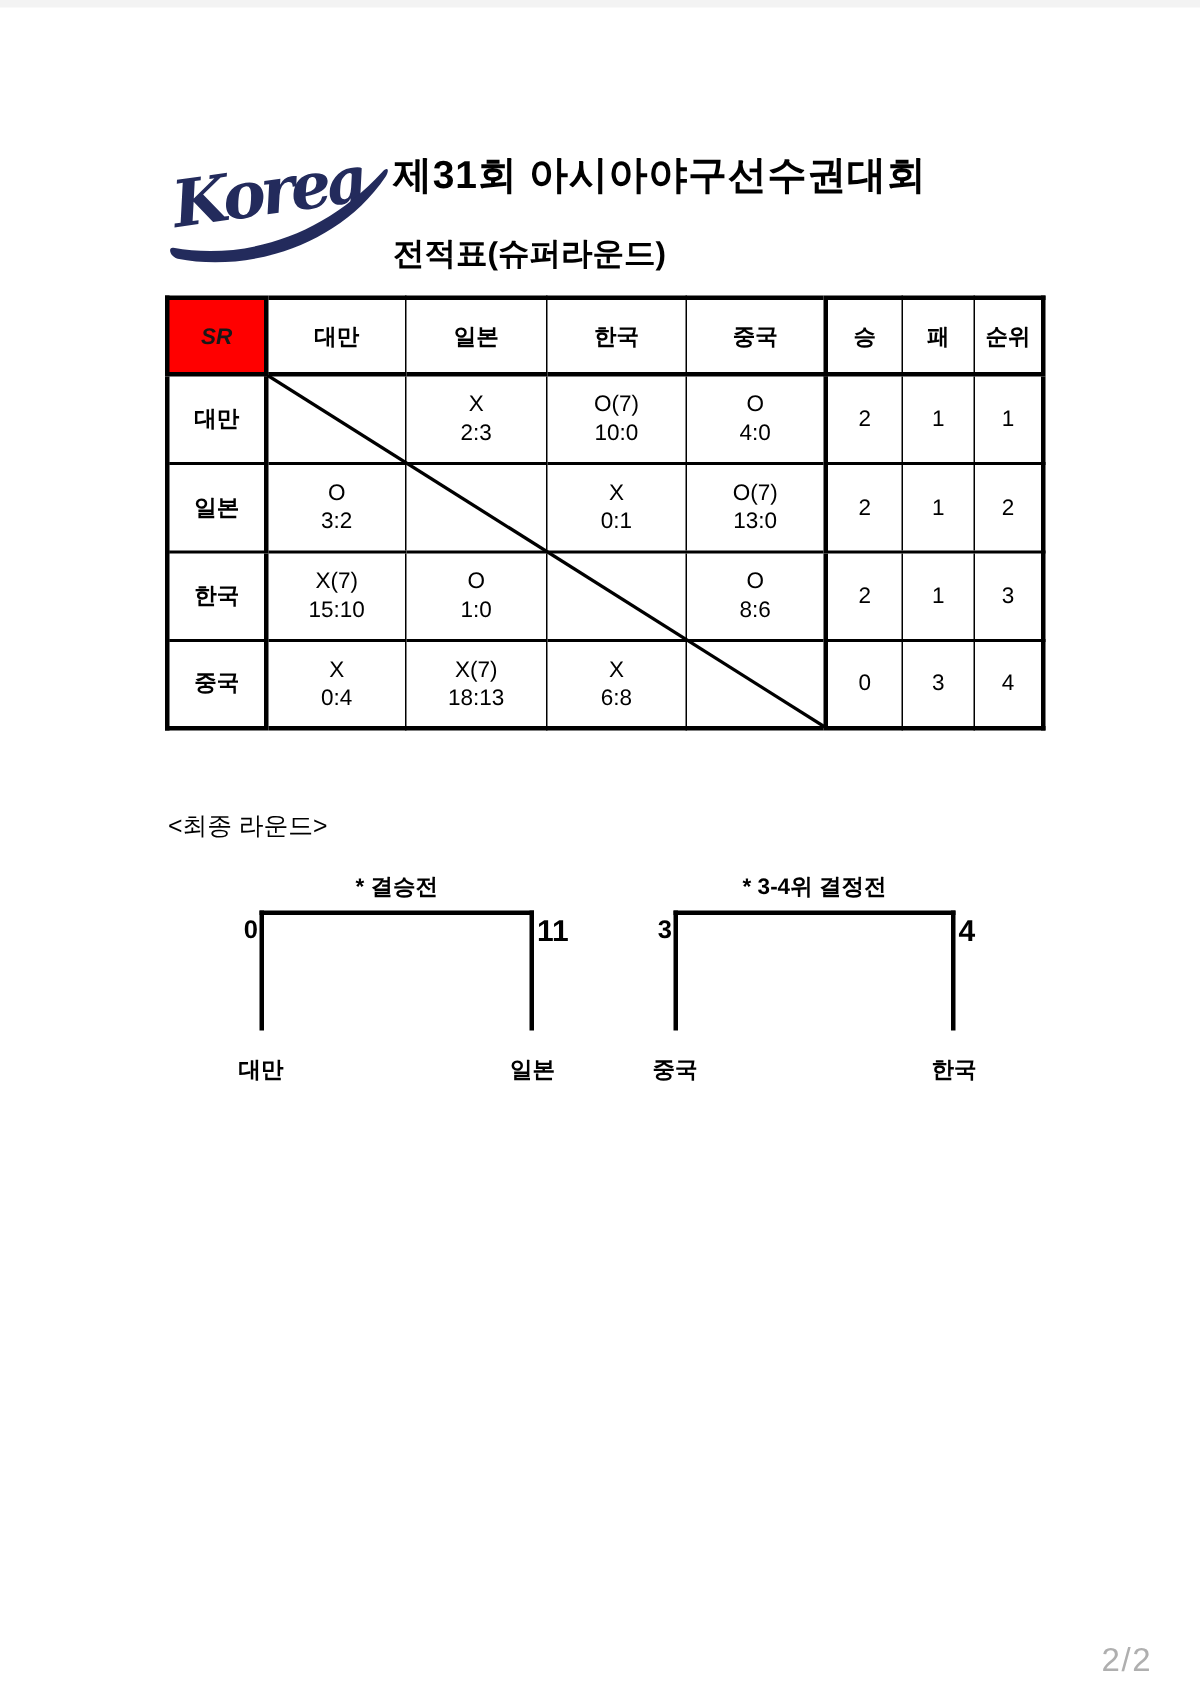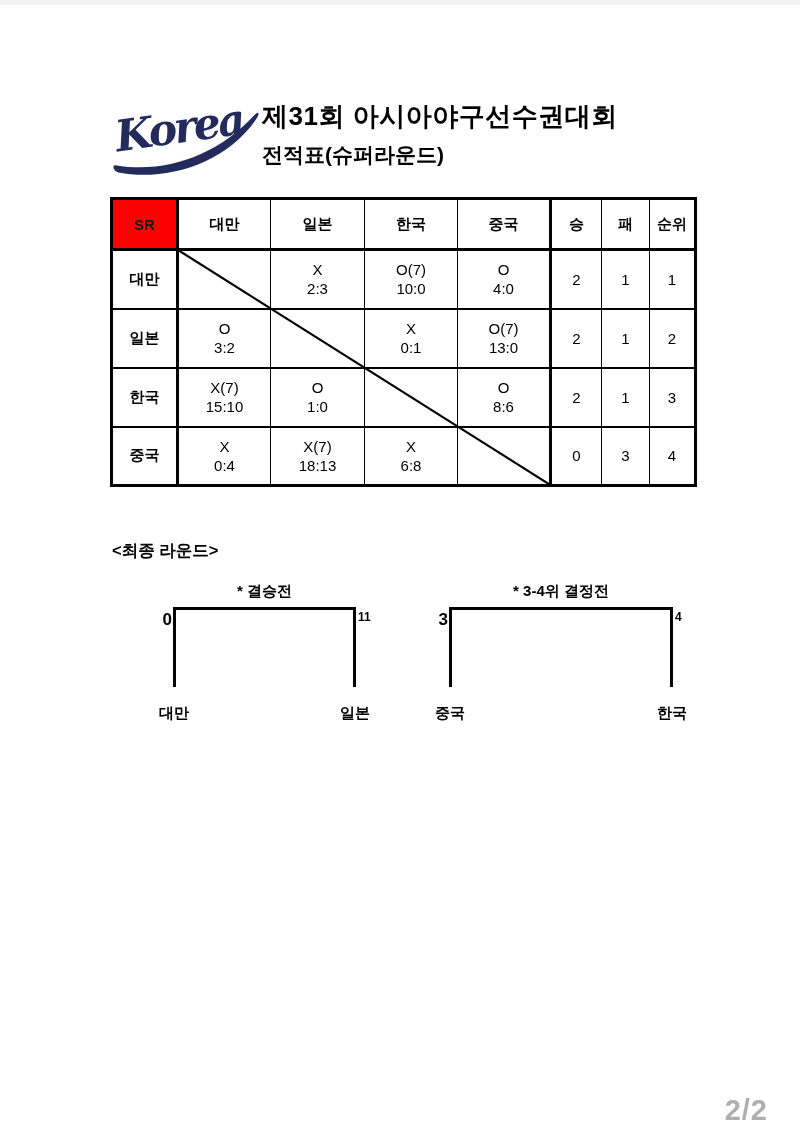--- a/index.html
+++ b/index.html
@@ -24,88 +24,88 @@
     position:absolute; left:106px; top:90px; width:162px; height:86px;
   }
   .title-block {
     position:absolute; left:262px; top:99px; width:400px;
     text-align:left;
   }
   .doc-title {
     font-size:26px; font-weight:bold; letter-spacing:0.5px; white-space:nowrap;
   }
   .doc-subtitle {
-    margin-top:7px; font-size:21px; font-weight:bold;
+    margin-top:21px; font-size:21px; font-weight:bold;
   }
 
   
   .table-wrap { position:absolute; left:110px; top:197px; }
   table.results {
     border-collapse:collapse; table-layout:fixed;
     border:3px solid #000;
   }
   table.results th, table.results td {
     border:1px solid #000;
     text-align:center; vertical-align:middle;
     padding:0; font-size:15px;
   }
   table.results thead th { height:51px; border-bottom:3px solid #000; font-weight:bold; }
   table.results tbody tr { height:59px; }
   table.results tbody td, table.results tbody th { border-bottom:2px solid #000; }
   th.team-col, td.team-col { border-right:3px solid #000 !important; font-weight:bold; }
   th.china-col, td.china-col { border-right:3px solid #000 !important; }
   .sr-cell {
     background:#ff0000; color:#181818;
-    font-weight:bold; font-size:16px;margin-top:46px;
+    font-style:italic; font-weight:bold; font-size:16px;margin-top:46px;
   }
   td.m .res { line-height:19px; }
   td.m .sc  { line-height:19px; }
   td.stat { font-size:15px; }
   .diag {
     position:absolute; left:68px; top:53px;
     width:374px; height:236px;
     pointer-events:none;
   }
 
   
   .final-heading {
     position:absolute; left:112px; top:540px;
-    font-size:16.5px; font-weight:bold;
+    font-size:16.5px; font-weight:normal;
   }
   .bracket {
     position:absolute; top:607px; height:80px;
     border:3px solid #000; border-bottom:none;
   }
   .bracket-final { left:173px; width:183px; }
-  .bracket-third { left:449px; width:224px; }
+  .bracket-third { left:449px; width:188px; }
   .bracket-title {
     position:absolute; left:50%; top:-28px; transform:translateX(-50%);
     font-size:15px; font-weight:bold; white-space:nowrap;
   }
   .score-l {
     position:absolute; right:calc(100% + 4px); top:0;
     font-size:17px; font-weight:bold;
   }
   .score-r {
     position:absolute; left:calc(100% + 5px); top:0;
-    font-size:12px; font-weight:bold;
+    font-size:20px; font-weight:bold;
   }
   .team-l {
     position:absolute; top:94px; left:-2px; transform:translateX(-50%);
     font-size:15px; font-weight:bold; white-space:nowrap;
   }
   .team-r {
     position:absolute; top:94px; left:calc(100% + 2px); transform:translateX(-50%);
     font-size:15px; font-weight:bold; white-space:nowrap;
   }
 
   
   .page-indicator {
     position:absolute; right:32px; top:1094px;
-    font-size:29px; font-weight:700; color:#afafaf; letter-spacing:1px;
+    font-size:22px; font-weight:400; color:#afafaf; letter-spacing:1px;
   }
 </style>
 </head>
 <body>
 
 <div class="page">
   <div class="top-strip"></div>
 
   <svg class="logo" viewBox="0 0 170 90">
     <g transform="rotate(-8 85 45)">

